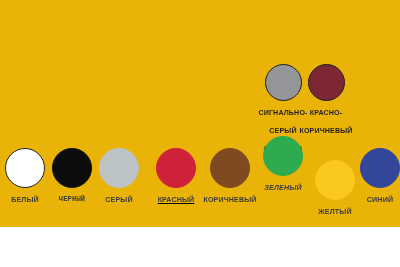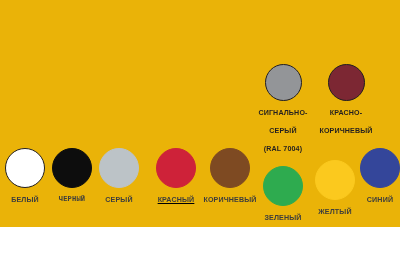--- a/index.html
+++ b/index.html
@@ -75,29 +75,29 @@
 <body>
 
 <div id="swatch-board">
 
   <div class="row row-top">
       <div class="swatch row-top" style="left: 283px; top: 64px;"><span class="swatch-dot" title="СИГНАЛЬНО-
 СЕРЫЙ
 (RAL 7004)" style="background: rgb(147, 149, 152); border: 1px solid rgb(35, 31, 32);"></span><span class="swatch-label">СИГНАЛЬНО-
 СЕРЫЙ
 (RAL 7004)</span></div>
-      <div class="swatch row-top" style="left: 346px; top: 64px;"><span class="swatch-dot" title="КРАСНО-
+      <div class="swatch row-top" style="left: 326px; top: 64px;"><span class="swatch-dot" title="КРАСНО-
 КОРИЧНЕВЫЙ" style="background: rgb(124, 39, 51); border: 1px solid rgb(35, 31, 32);"></span><span class="swatch-label">КРАСНО-
 КОРИЧНЕВЫЙ</span></div>
     </div>
 
   <div class="row row-bottom">
       <div class="swatch row-bottom" style="left: 25px; top: 148px;"><span class="swatch-dot" title="БЕЛЫЙ" style="background: rgb(255, 255, 255); border: 1px solid rgb(35, 31, 32);"></span><span class="swatch-label">БЕЛЫЙ</span></div>
       <div class="swatch row-bottom" style="left: 72px; top: 148px; font-family: Liberation Mono, monospace;"><span class="swatch-dot" title="ЧЕРНЫЙ" style="background: rgb(13, 13, 13); border: 1px solid rgb(13, 13, 13);"></span><span class="swatch-label">ЧЕРНЫЙ</span></div>
       <div class="swatch row-bottom" style="left: 119px; top: 148px;"><span class="swatch-dot" title="СЕРЫЙ" style="background: rgb(188, 195, 199); border: 1px solid rgb(188, 195, 199);"></span><span class="swatch-label">СЕРЫЙ</span></div>
       <div class="swatch row-bottom" style="left: 176px; top: 148px; text-decoration: underline;"><span class="swatch-dot" title="КРАСНЫЙ" style="background: rgb(206, 34, 57); border: 1px solid rgb(206, 34, 57);"></span><span class="swatch-label">КРАСНЫЙ</span></div>
       <div class="swatch row-bottom" style="left: 230px; top: 148px;"><span class="swatch-dot" title="КОРИЧНЕВЫЙ" style="background: rgb(126, 74, 34); border: 1px solid rgb(126, 74, 34);"></span><span class="swatch-label">КОРИЧНЕВЫЙ</span></div>
-      <div class="swatch row-bottom" style="left: 283px; top: 166px;"><span class="swatch-dot" title="ЗЕЛЕНЫЙ" style="background: rgb(46, 171, 79); border: 1px solid rgb(46, 171, 79);"></span><span class="swatch-label">ЗЕЛЕНЫЙ</span></div>
+      <div class="swatch row-bottom" style="left: 283px; top: 136px; font-style: italic;"><span class="swatch-dot" title="ЗЕЛЕНЫЙ" style="background: rgb(46, 171, 79); border: 1px solid rgb(46, 171, 79);"></span><span class="swatch-label">ЗЕЛЕНЫЙ</span></div>
       <div class="swatch row-bottom" style="left: 335px; top: 160px;"><span class="swatch-dot" title="ЖЕЛТЫЙ" style="background: rgb(251, 201, 30); border: 1px solid rgb(251, 201, 30);"></span><span class="swatch-label">ЖЕЛТЫЙ</span></div>
       <div class="swatch row-bottom" style="left: 380px; top: 148px;"><span class="swatch-dot" title="СИНИЙ" style="background: rgb(52, 70, 154); border: 1px solid rgb(52, 70, 154);"></span><span class="swatch-label">СИНИЙ</span></div>
     </div>
 
 </div>
 
 </body></html>

